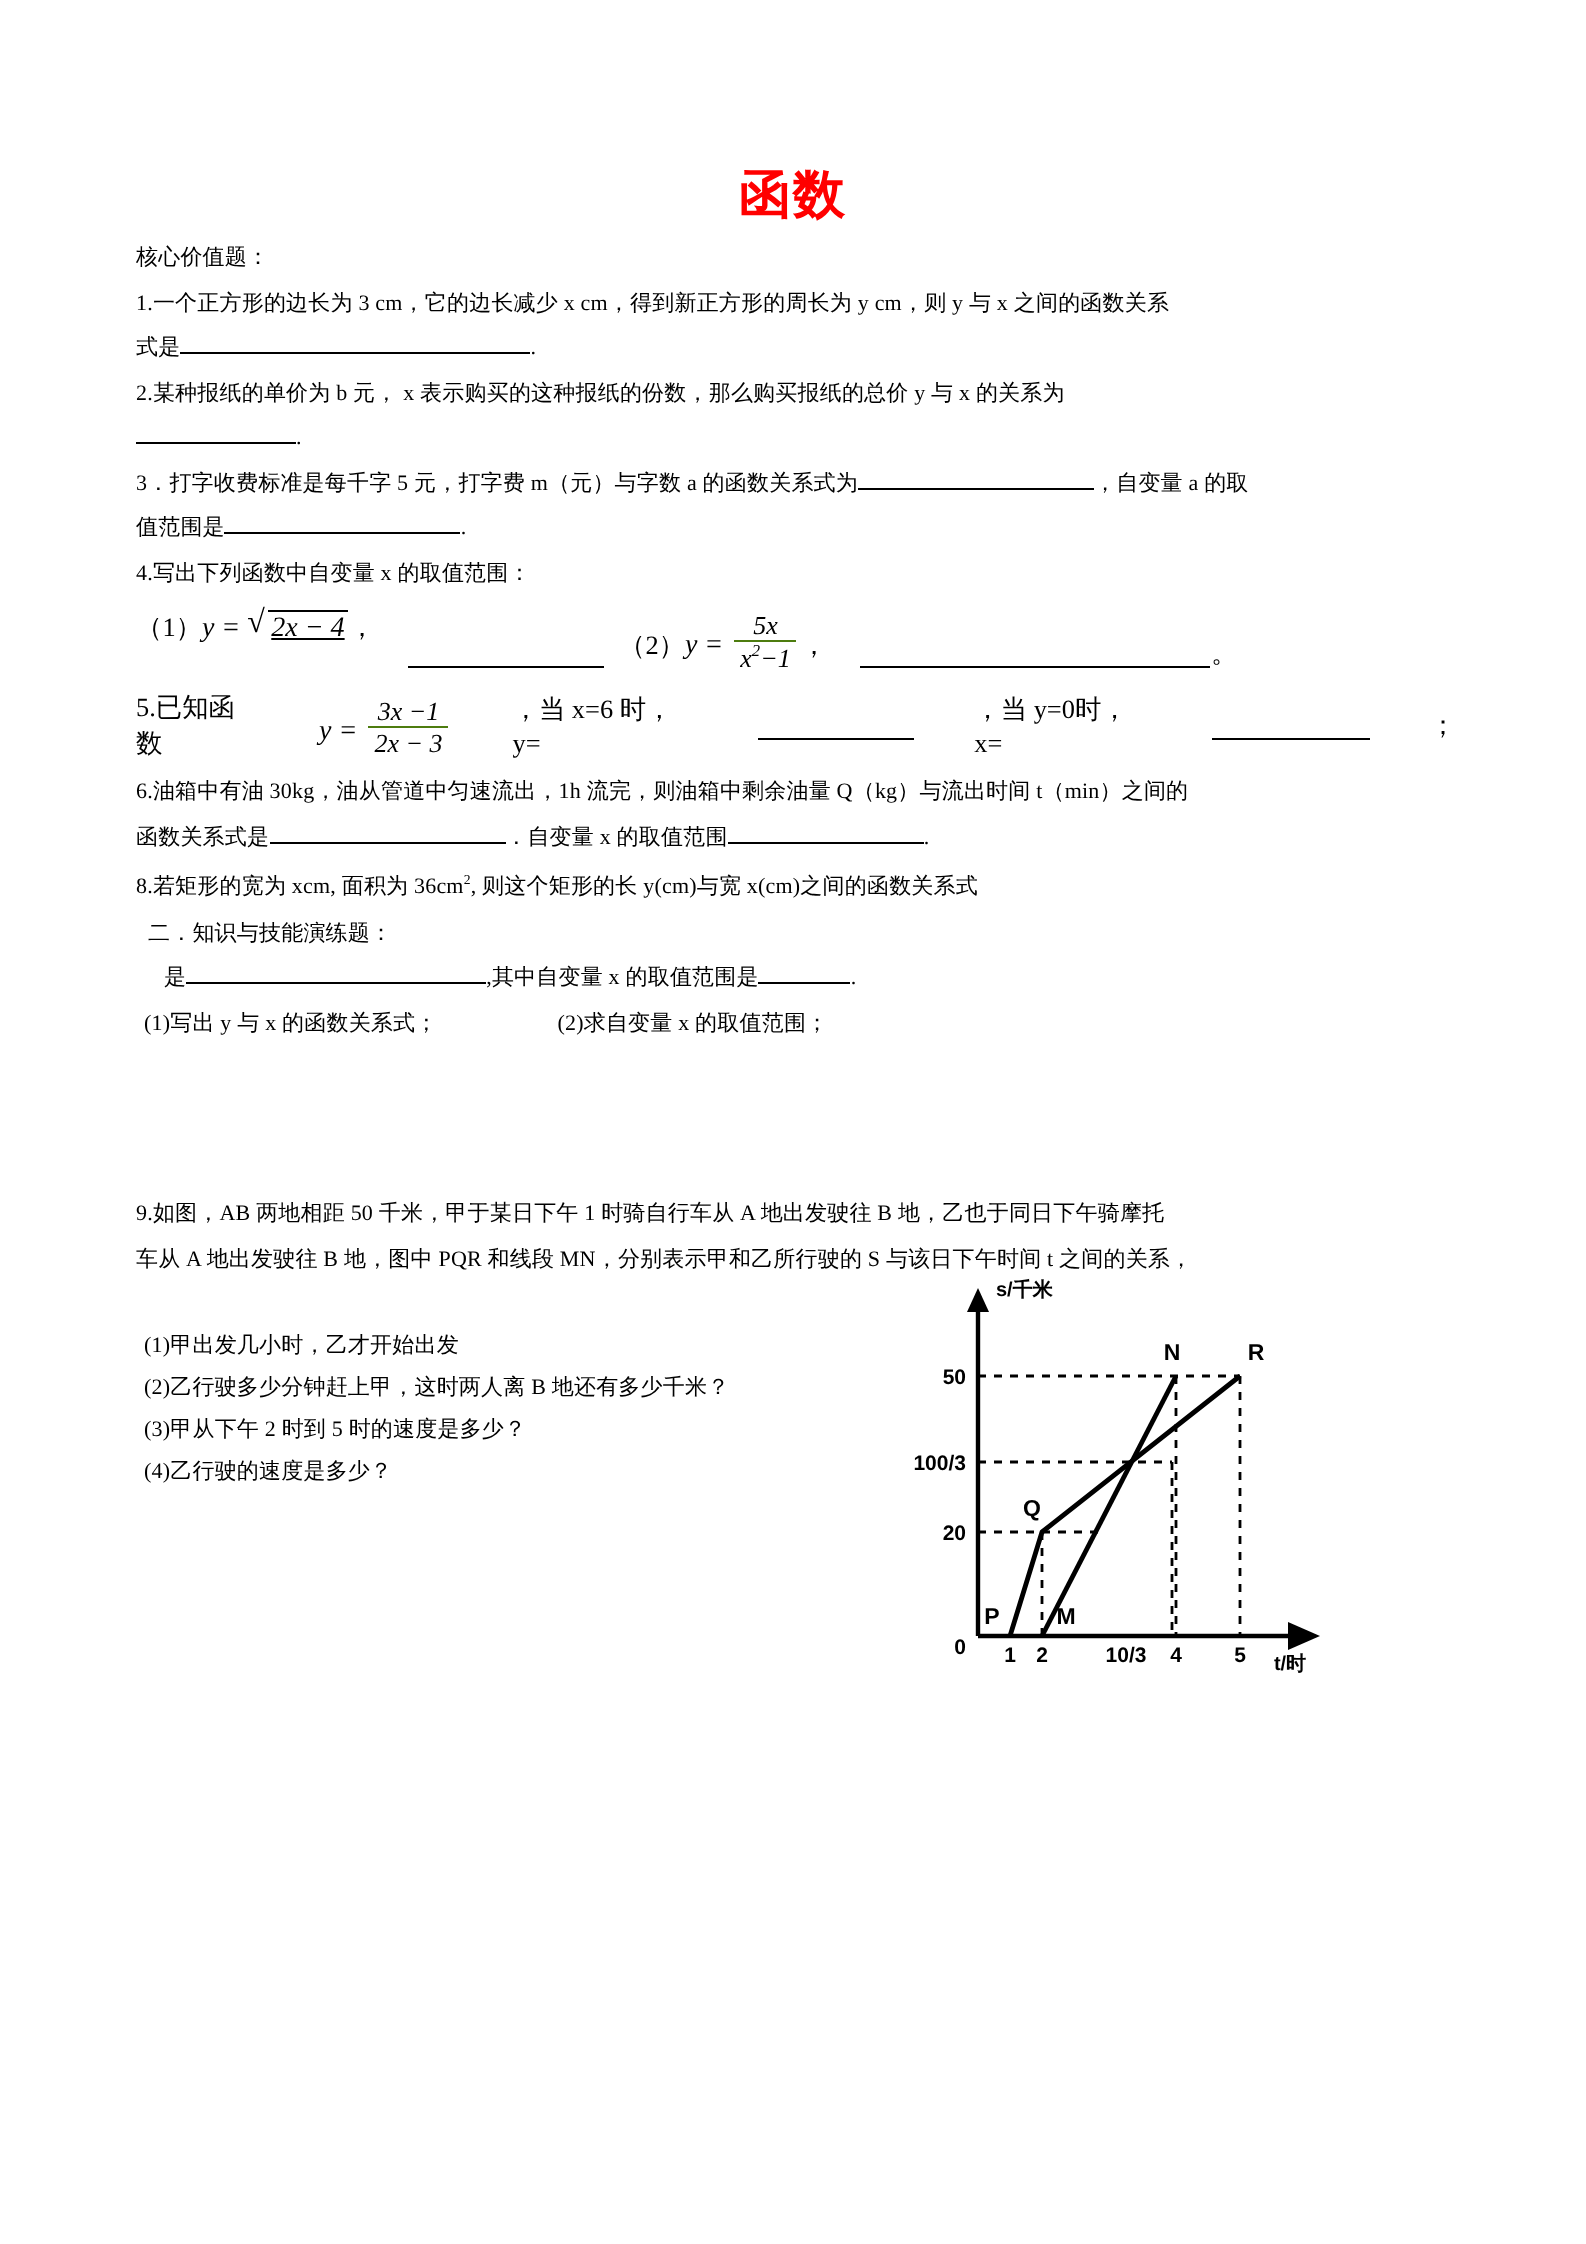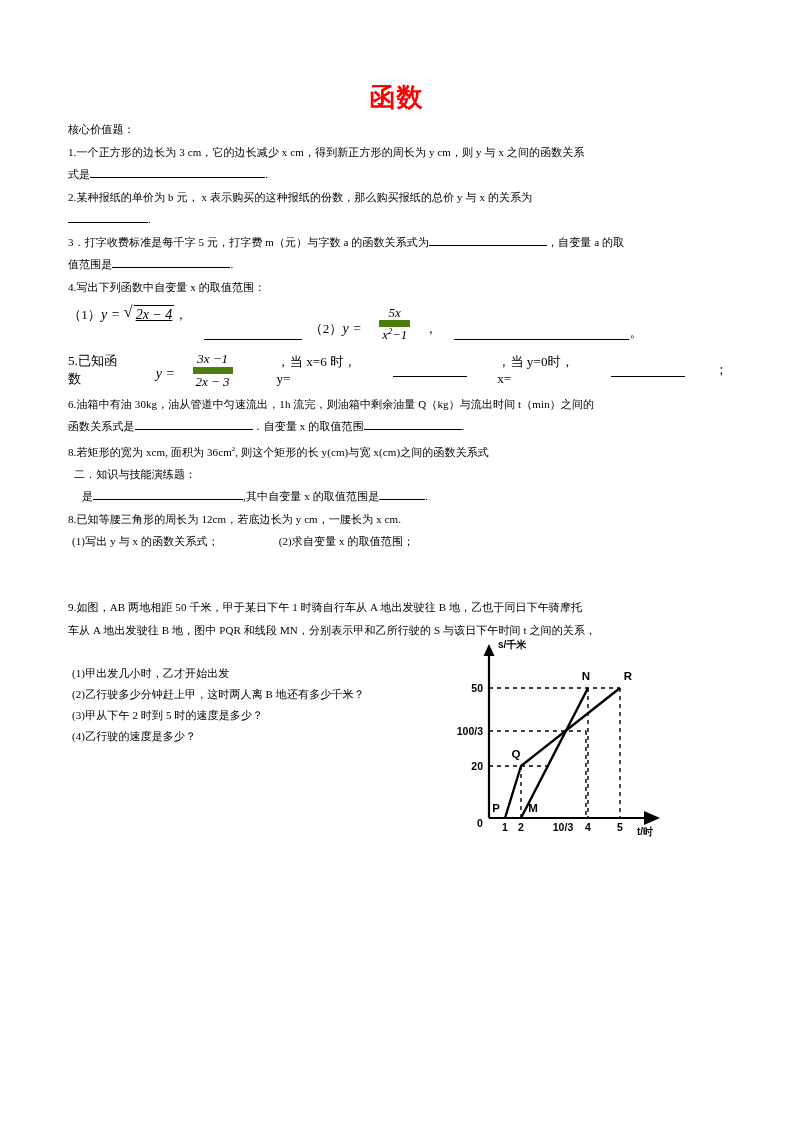--- a/index.html
+++ b/index.html
@@ -64,24 +64,24 @@
     font-style: italic;
     font-size: 14px;
     white-space: nowrap;
   }
   .frac {
     display: inline-block;
     vertical-align: -0.52em;
     text-align: center;
     font-size: 13px;
     line-height: 1.16;
-    margin: 0 14px;
+    margin: 0 2px;
   }
   .frac > .num { display: block; padding: 0 3px; }
-  .frac > .den { display: block; padding: 0 3px; border-top: 7px solid #4d7c0f; }
+  .frac > .den { display: block; padding: 0 3px; border-top: 1px solid #4d7c0f; }
   .sqrt {
     display: inline-block;
     position: relative;
     padding-left: 10px;
     white-space: nowrap;
   }
   .sqrt > .radicand {
     display: inline-block;
     border-top: 1px solid #000;
     padding: 1px 2px 0 2px;
@@ -223,21 +223,20 @@
     </div>
 
     <div class="ln">
       <span>8.若矩形的宽为 xcm, 面积为 36cm</span><sup class="unit">2</sup><span>, 则这个矩形的长 y(cm)与宽 x(cm)之间的函数关系式</span>
     </div>
     <div class="ln" style="padding-left:6px;">二．知识与技能演练题：</div>
 
     <div class="ln" style="padding-left:14px;">
       <span>是</span><span class="blank b-2xl"></span><span>,其中自变量 x 的取值范围是</span><span class="blank b-xs"></span><span>.</span>
     </div>
-    <div class="ln">8.已知等腰三角形的周长为 12cm，若底边长为 y cm，一腰长为 x cm.</div>
     <div class="ln" style="padding-left:4px;">
       <span>(1)写出 y 与 x 的函数关系式；</span><span style="display:inline-block;width:60px;"></span><span>(2)求自变量 x 的取值范围；</span>
     </div>
 
   </div>
 
   <div class="q9-text">
     <div class="ln">9.如图，AB 两地相距 50 千米，甲于某日下午 1 时骑自行车从 A 地出发驶往 B 地，乙也于同日下午骑摩托</div>
     <div class="ln">车从 A 地出发驶往 B 地，图中 PQR 和线段 MN，分别表示甲和乙所行驶的 S 与该日下午时间 t 之间的关系，</div>
   </div>

